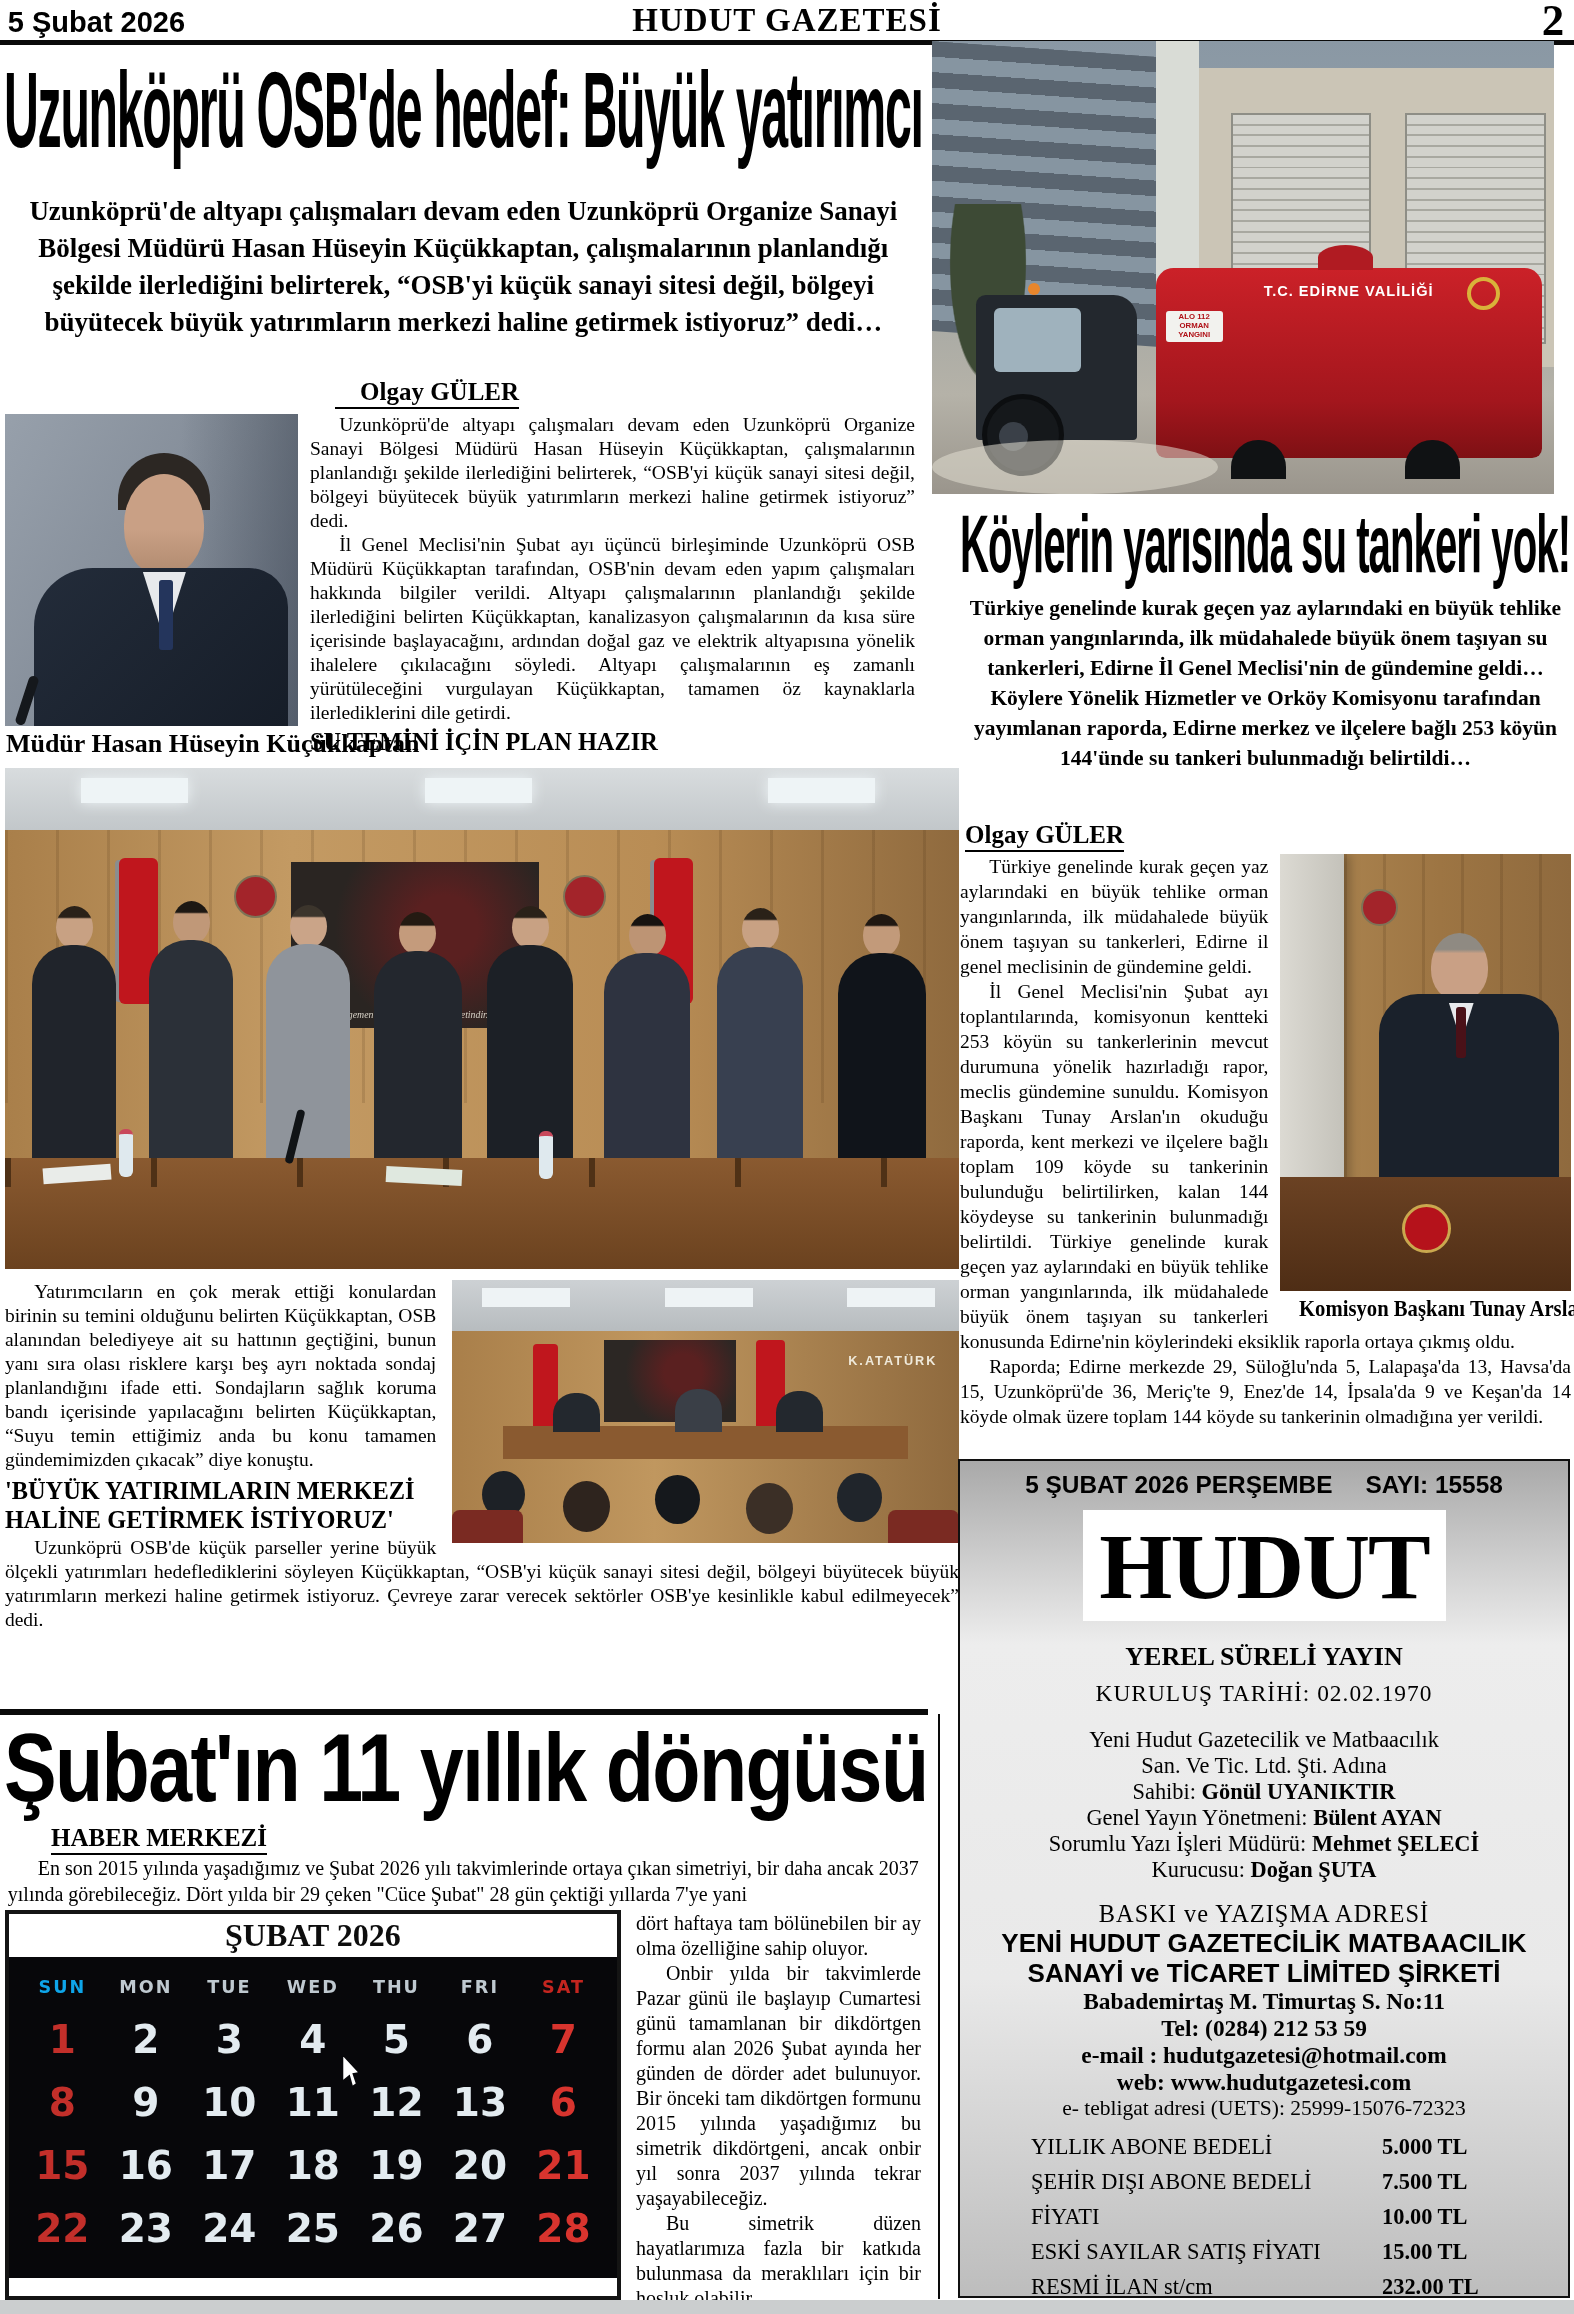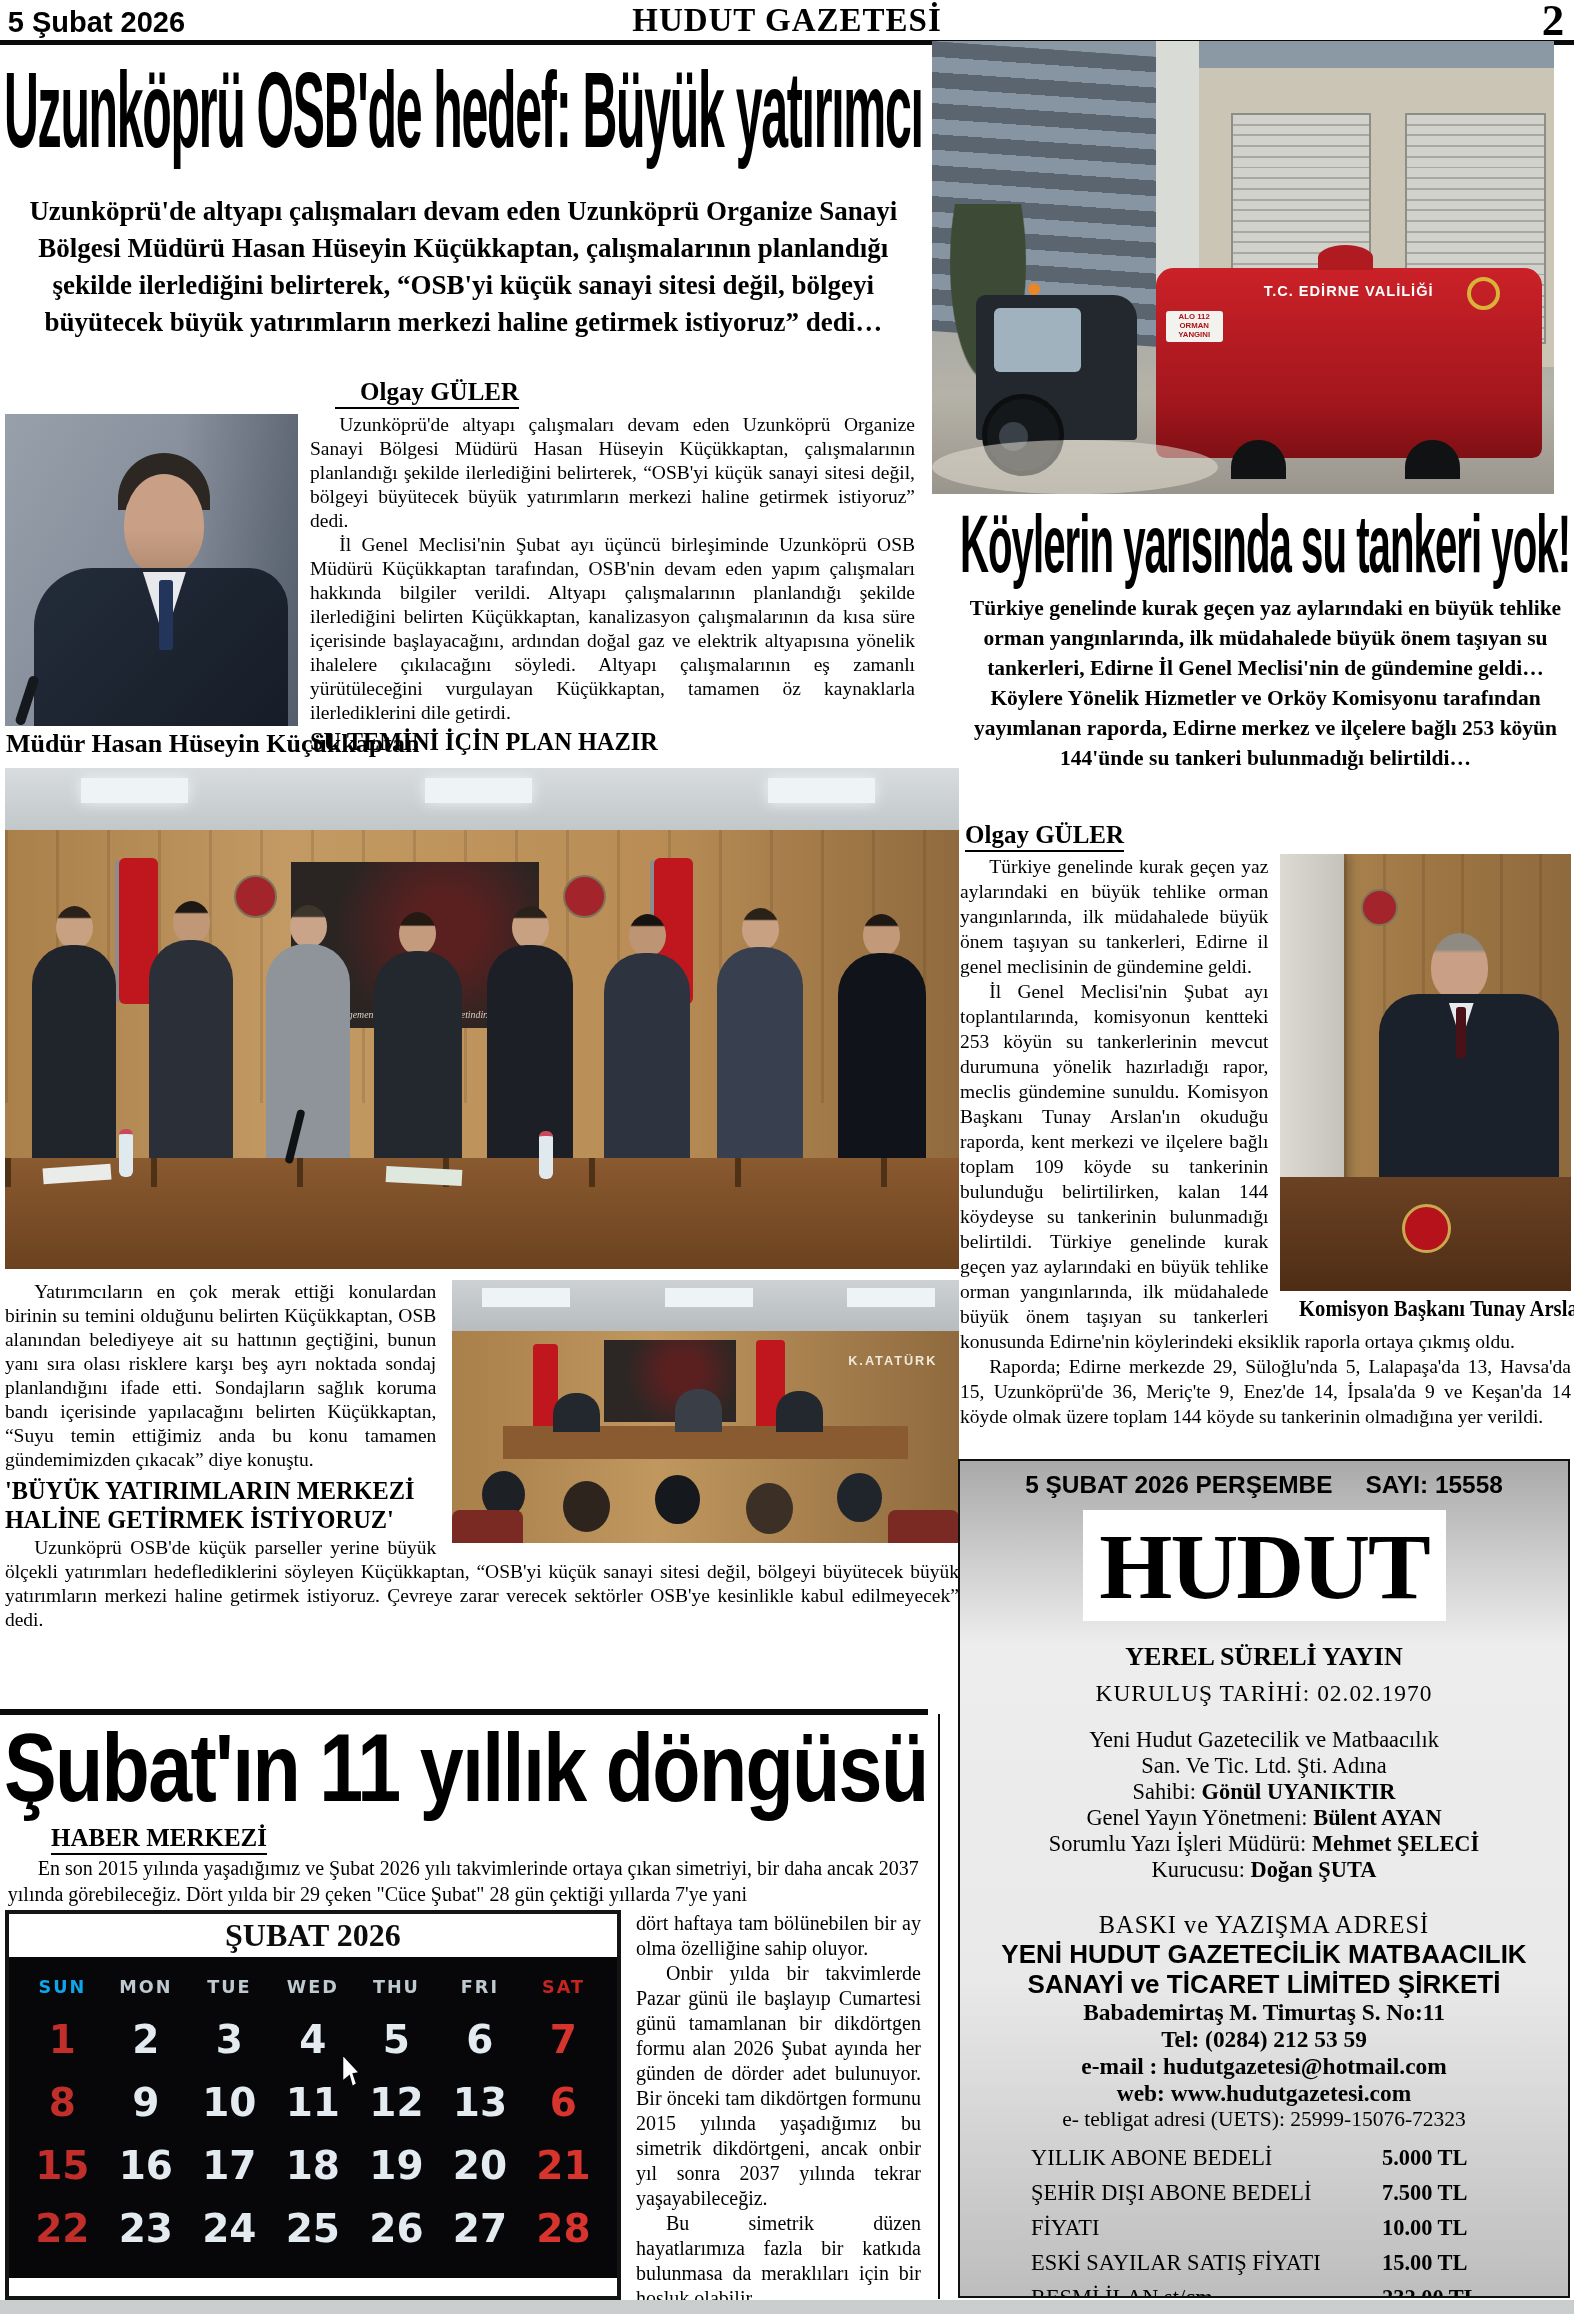--- a/index.html
+++ b/index.html
@@ -296,21 +296,21 @@
   <div class="mb-yerel">YEREL SÜRELİ YAYIN</div>
   <div class="mb-kur">KURULUŞ TARİHİ: 02.02.1970</div>
   <div style="margin-top:19.5px">
     <div class="mb-line">Yeni Hudut Gazetecilik ve Matbaacılık</div>
     <div class="mb-line">San. Ve Tic. Ltd. Şti. Adına</div>
     <div class="mb-line"><span>Sahibi:</span> <b>Gönül UYANIKTIR</b></div>
     <div class="mb-line"><span>Genel Yayın Yönetmeni:</span> <b>Bülent AYAN</b></div>
     <div class="mb-line"><span>Sorumlu Yazı İşleri Müdürü:</span> <b>Mehmet ŞELECİ</b></div>
     <div class="mb-line"><span>Kurucusu:</span> <b>Doğan ŞUTA</b></div>
   </div>
-  <div style="margin-top:28px">
+  <div style="margin-top:17px">
     <div class="mb-adr-h">BASKI ve YAZIŞMA ADRESİ</div>
     <div class="mb-co">YENİ HUDUT GAZETECİLİK MATBAACILIK</div>
     <div class="mb-co">SANAYİ ve TİCARET LİMİTED ŞİRKETİ</div>
     <div class="mb-badr">Babademirtaş M. Timurtaş S. No:11</div>
     <div class="mb-badr">Tel: (0284) 212 53 59</div>
     <div class="mb-badr">e-mail : hudutgazetesi@hotmail.com</div>
     <div class="mb-badr">web: www.hudutgazetesi.com</div>
     <div class="mb-uets">e- tebligat adresi (UETS): 25999-15076-72323</div>
   </div>
   <div class="mb-prices">

